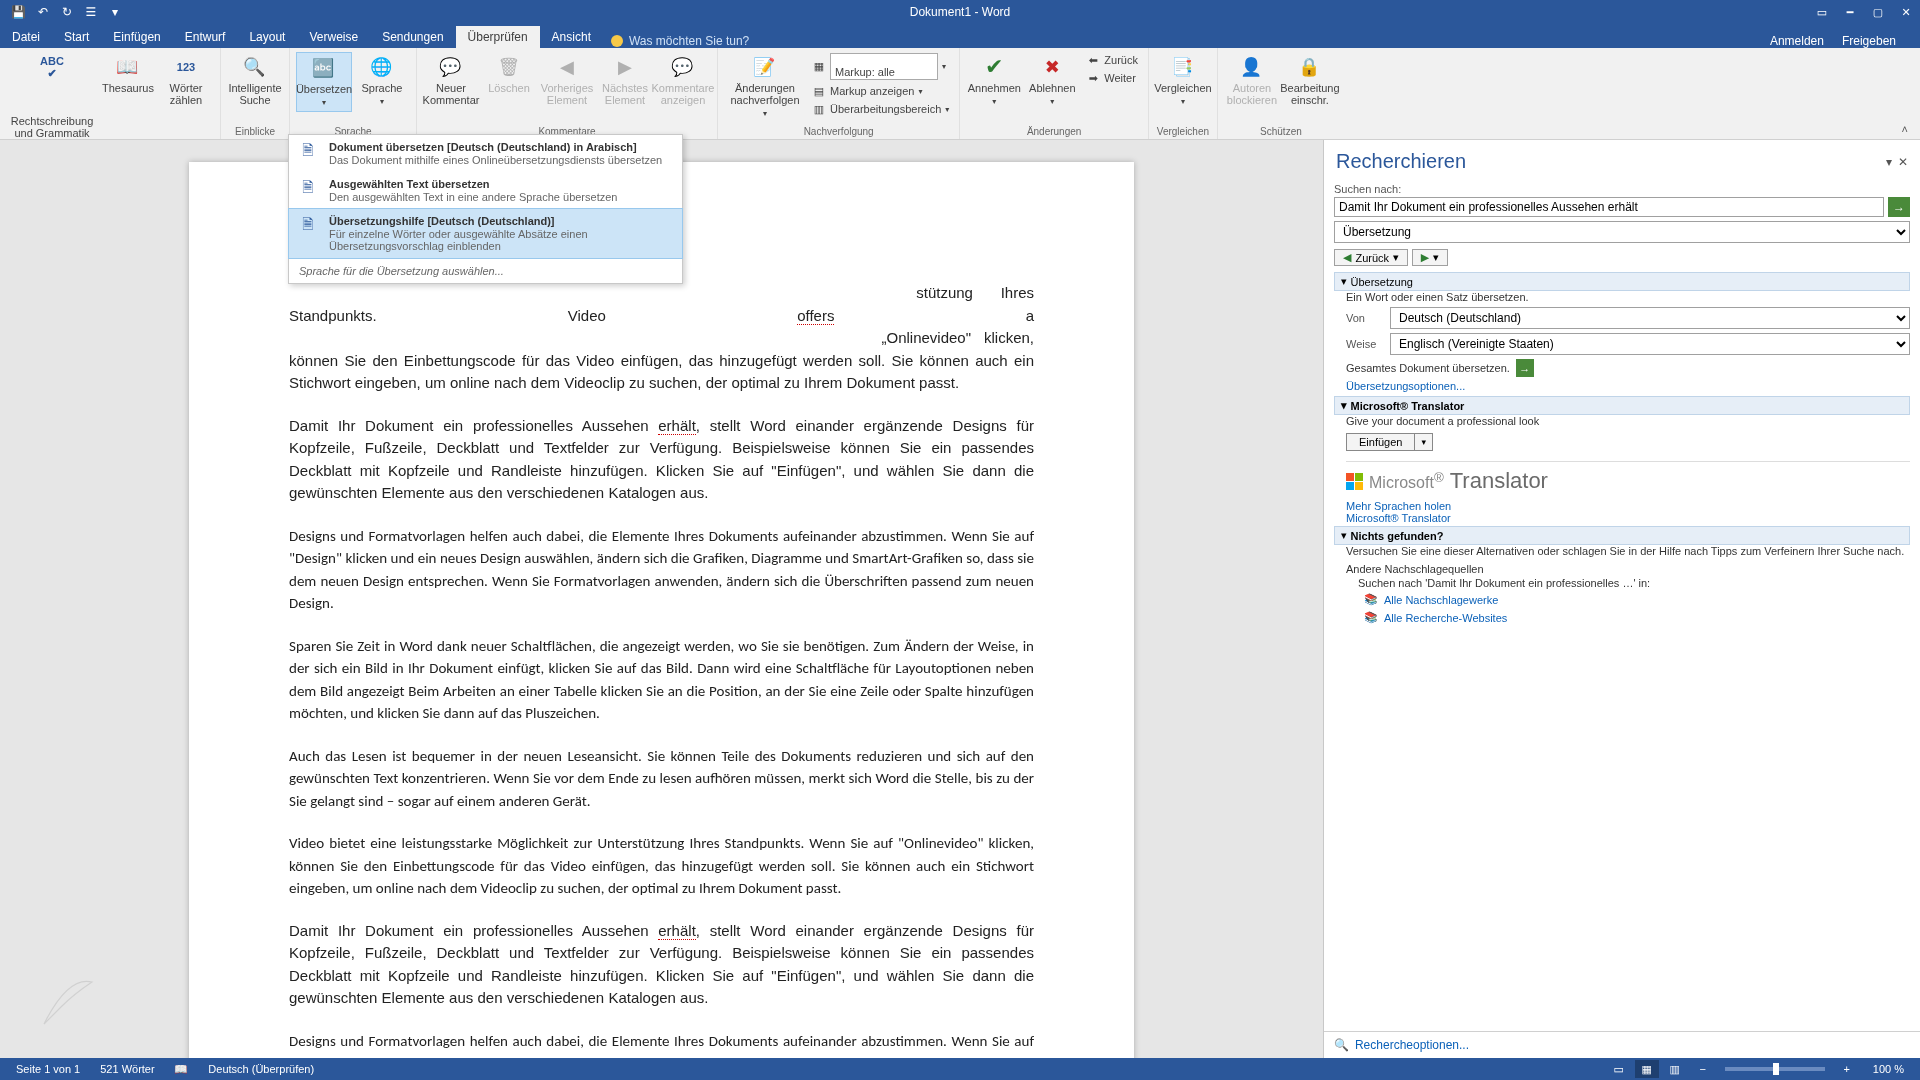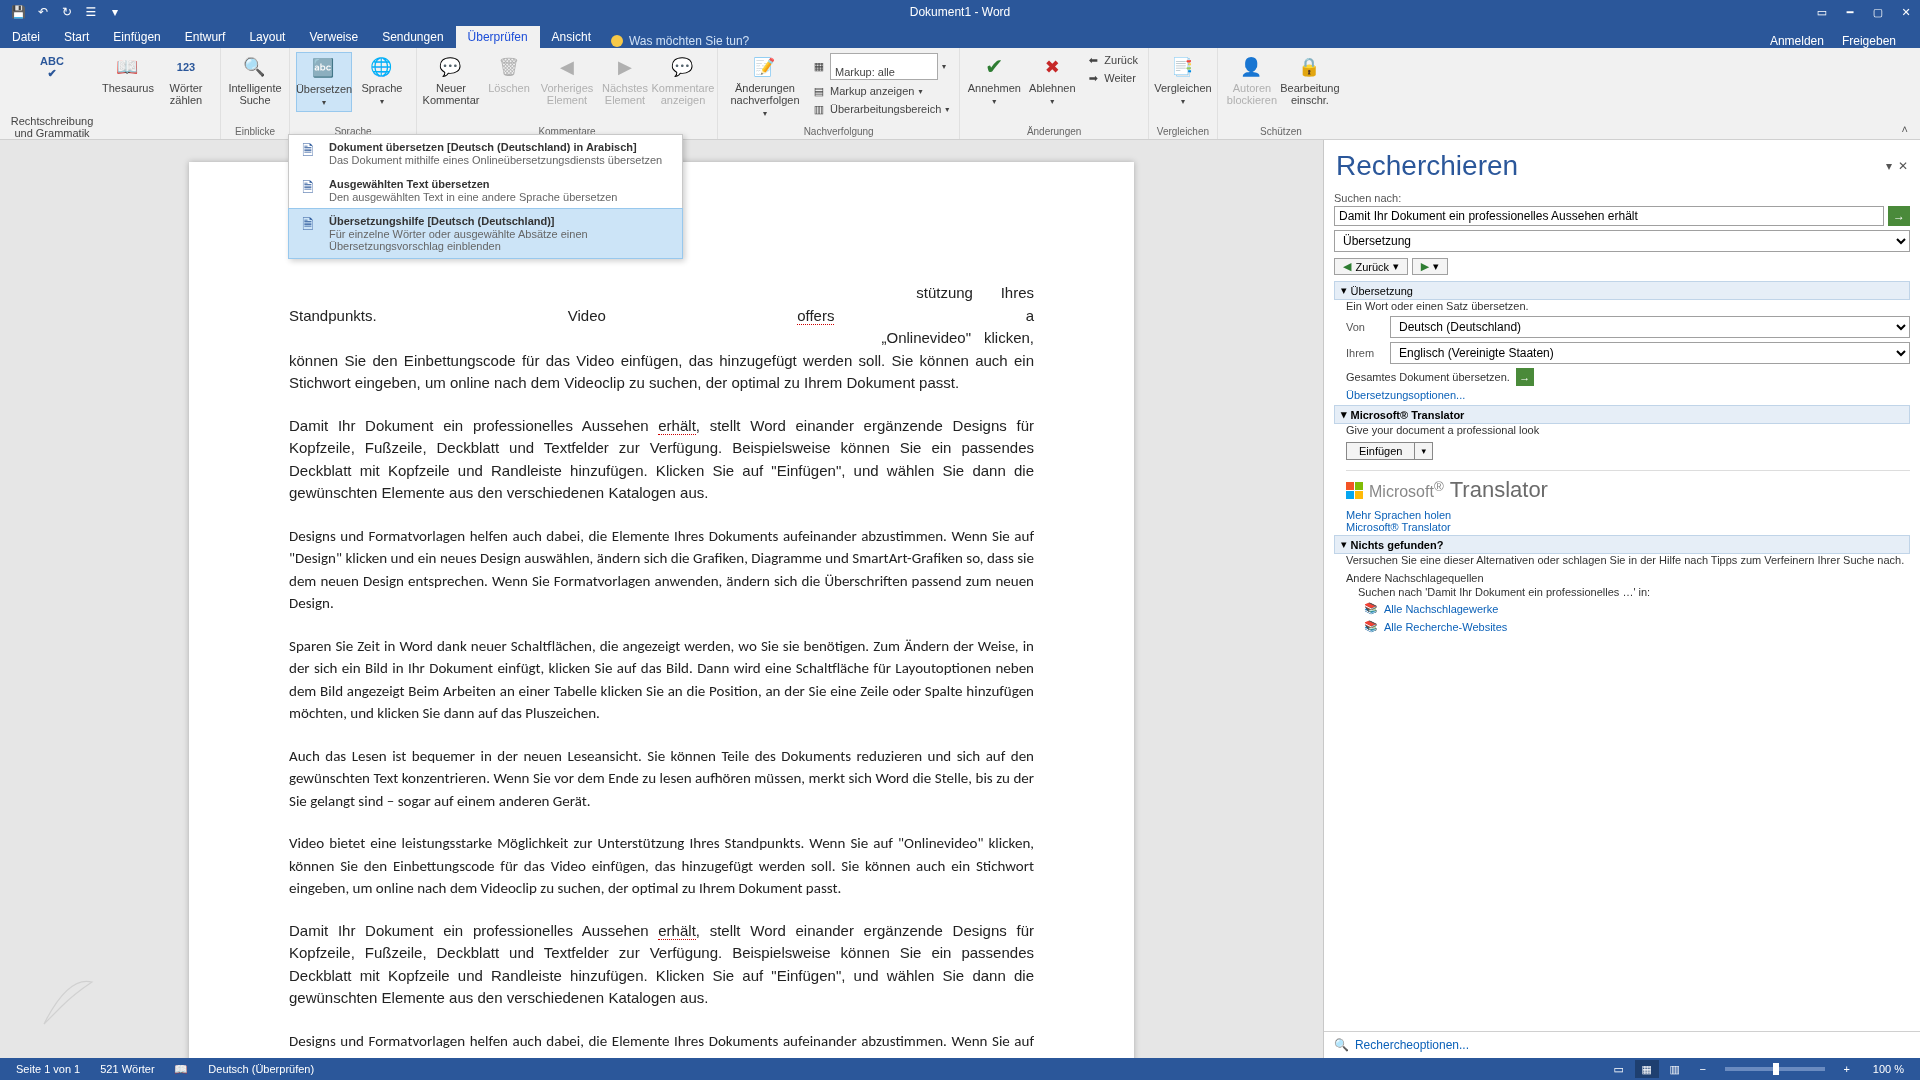--- a/index.html
+++ b/index.html
@@ -10,21 +10,21 @@
 .titlebar .qat { display: flex; gap: 2px; padding-left: 8px; }
 .titlebar .qat .qat-btn { width: 22px; height: 20px; display: flex; align-items: center; justify-content: center; color: #fff; font-size: 12px; }
 .titlebar .title { position: absolute; left: 50%; transform: translateX(-50%); color: #fff; font-size: 12px; }
 .titlebar .winctrls { margin-left: auto; display: flex; }
 .titlebar .winctrls .wc { width: 28px; height: 24px; display: flex; align-items: center; justify-content: center; color: #fff; font-size: 11px; }
 .titlebar .winctrls .wc.close { background: transparent; }
 
 
 .tabs { height: 24px; background: #2b579a; display: flex; align-items: flex-end; color: #fff; font-size: 12px; }
 .tabs .tab { padding: 4px 12px; cursor: pointer; }
-.tabs .tab.active { background: #f1f1f1; color: #1d4ed8; }
+.tabs .tab.active { background: #f1f1f1; color: #404040; }
 .tabs .tellme { margin-left: 8px; display: flex; align-items: center; gap: 6px; color: #cfe0f5; font-size: 12px; }
 .tabs .tellme .bulb { width: 12px; height: 12px; background: #f7c948; border-radius: 50%; }
 .tabs .right { margin-left: auto; display: flex; gap: 18px; padding-right: 24px; color: #fff; }
 .collapse-arrow { color:#555; font-size:12px; margin:0 6px; align-self:center; }
 
 
 .ribbon { height: 92px; background: #f1f1f1; border-bottom: 1px solid #d0d0d0; position: relative; display: flex; }
 .ribgroup { border-right: 1px solid #e0e0e0; padding: 4px 6px 2px; display: flex; flex-direction: column; align-items: center; justify-content: space-between; }
 .ribgroup .label { font-size: 10px; color: #666; text-align: center; padding-top: 2px; }
 .ribgroup .items { display: flex; gap: 2px; align-items: flex-start; }
@@ -48,21 +48,21 @@
 
 
 .workspace { position: absolute; top: 140px; left: 0; right: 597px; bottom: 22px; background: #e6e6e6; overflow: hidden; }
 .page { width: 945px; min-height: 1100px; background: #fff; margin: 22px auto 0; box-shadow: 0 0 6px rgba(0,0,0,.25); padding: 120px 100px 40px; }
 .page p { font-size: 15px; font-family: Calibri, sans-serif; color: #222; margin-bottom: 20px; line-height: 1.5; text-align: justify; }
 .page .linked { border-bottom: 1px dotted #c00; }
 
 
 .research { position: absolute; top: 140px; right: 0; bottom: 22px; width: 597px; background: #fff; border-left: 1px solid #c8c8c8; font-size: 12px; display: flex; flex-direction: column; }
 .research .hdr { display:flex; align-items:center; padding: 10px 12px 8px; }
-.research .hdr .title { font-size: 28px; color: #2b579a; font-weight: 300; }
+.research .hdr .title { font-size: 20px; color: #2b579a; font-weight: 300; }
 .research .hdr .opts { margin-left: auto; display: flex; gap: 6px; color: #555; font-size: 12px; }
 .research .section { padding: 2px 10px; }
 .research .lbl { font-size: 11px; color: #555; }
 .research .searchrow { display:flex; gap:4px; margin-top:2px; }
 .research input[type=text] { flex: 1; border: 1px solid #a0a0a0; padding: 2px 4px; font-size: 12px; }
 .research .go { width: 22px; background: #4a8a3a; color: #fff; display:flex; align-items:center; justify-content:center; }
 .research select { width: 100%; border: 1px solid #a0a0a0; padding: 2px 4px; font-size: 12px; background: #fff; }
 .research .navrow { display:flex; gap:4px; align-items:center; margin-top: 4px; padding: 0 10px; }
 .research .navbtn { border: 1px solid #a0a0a0; padding: 1px 8px; background: #f4f4f4; font-size: 11px; display:flex; align-items:center; gap:4px; }
 .research .results { flex: 1; overflow: auto; padding: 4px 10px 0; }
@@ -307,20 +307,21 @@
   <div class="dd-item">
     <div class="dd-icon">🗎</div>
     <div class="dd-title">Ausgewählten Text übersetzen</div>
     <div class="dd-desc">Den ausgewählten Text in eine andere Sprache übersetzen</div>
   </div>
   <div class="dd-item hover">
     <div class="dd-icon">🗎</div>
     <div class="dd-title">Übersetzungshilfe [Deutsch (Deutschland)]</div>
     <div class="dd-desc">Für einzelne Wörter oder ausgewählte Absätze einen Übersetzungsvorschlag einblenden</div>
   </div>
+  <div class="dd-footer">Sprache für die Übersetzung auswählen...</div>
 </div>
 
 <div class="workspace">
   <div class="page">
     <p>
       <span style="visibility:hidden;">XXXXXXXXXXXXXXXXXXXXXXXXXXXXXXXXXXXXXXXXXXXXXXXXXXXXXXXXXXXX</span>
       <span>stützung Ihres Standpunkts. Video </span><span class="linked">offers</span><span> a </span>
       <span style="visibility:hidden;">XXXXXXXXXXXXXXXXXXXXXXXXXXXXXXXXXXXXXXXXXXXXXXXXXXXXXXXXXX</span>
       <span>„Onlinevideo" klicken, können Sie den Einbettungscode für das Video einfügen, das hinzugefügt werden soll. Sie können auch ein Stichwort eingeben, um online nach dem Videoclip zu suchen, der optimal zu Ihrem Dokument passt.</span>
     </p>
@@ -377,21 +378,21 @@
         <span>▾</span>
         <span>Übersetzung</span>
       </div>
     <div class="sub">
       <div>Ein Wort oder einen Satz übersetzen.</div>
       <div class="selrow">
         <label>Von</label>
         <select style="flex:1;"><option>Deutsch (Deutschland)</option></select>
       </div>
       <div class="selrow">
-        <label>Ihrem</label>
+        <label>Weise</label>
         <select style="flex:1;"><option>Englisch (Vereinigte Staaten)</option></select>
       </div>
       <div class="chkrow">
         <span>Gesamtes Dokument übersetzen.</span>
         <div class="dogo">→</div>
       </div>
       <div class="linklike" style="margin-top:3px;">Übersetzungsoptionen...</div>
     </div>
 
     <div class="acc-hdr bold" style="margin-top:4px;">

